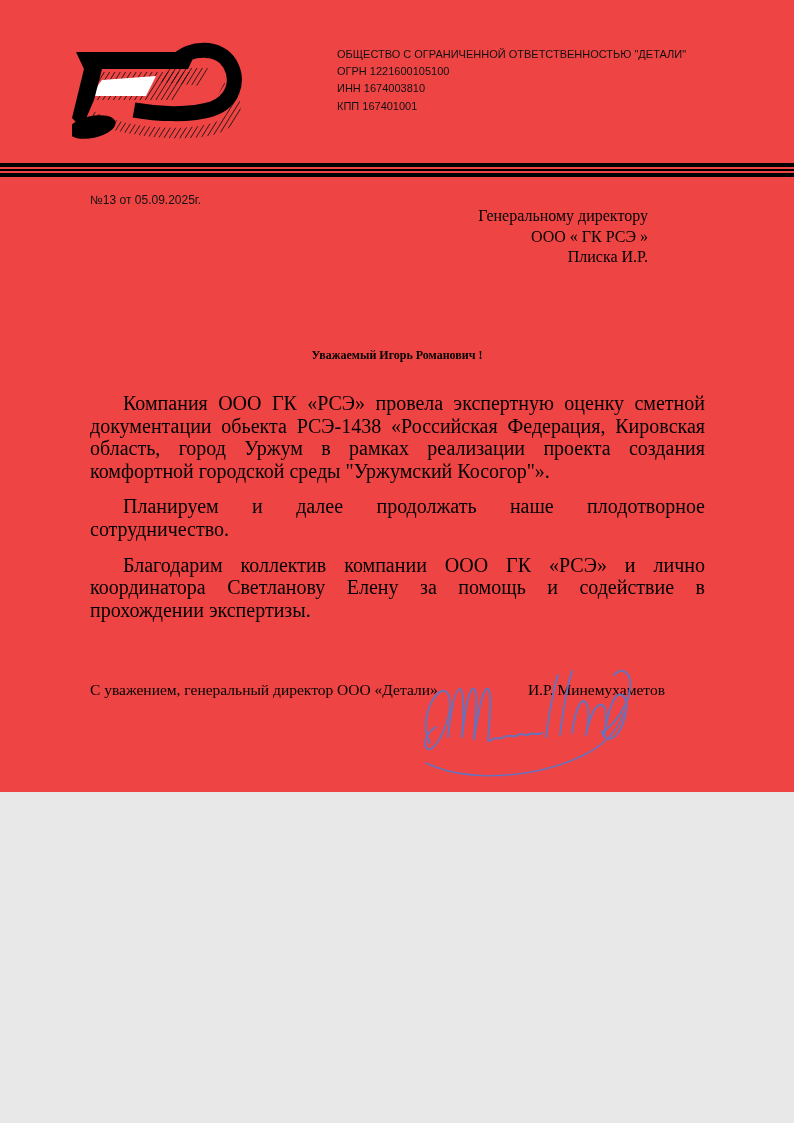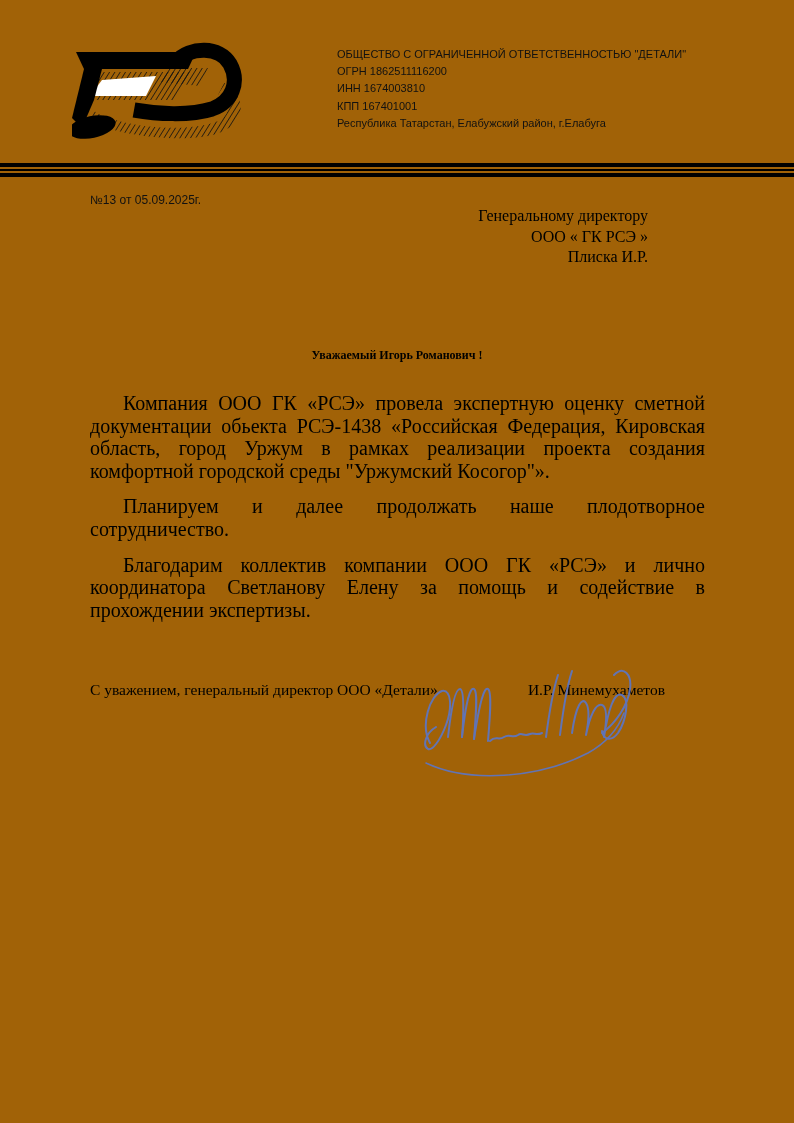--- a/index.html
+++ b/index.html
@@ -1,20 +1,20 @@
 <!DOCTYPE html>
 <html><head>
 <meta charset="utf-8">
 <style>
   html,body{margin:0;padding:0;background:#e8e8e8;}
   .page{
     position:relative;
-    width:794px;height:1123px;
+    width:794px;height:792px;
     margin:0 auto;
-    background:#a16207;
+    background:#ef4444;
     font-family:"Liberation Serif", serif;
     color:#000;
     overflow:hidden;
   }
   
   .logo-wrap{position:absolute;left:72px;top:38px;width:170px;height:105px;}
   .company-block{
     position:absolute;left:337px;top:46px;width:420px;
     font-family:"Liberation Sans", sans-serif;
     font-size:11px;line-height:17.2px;color:#111;
@@ -83,24 +83,23 @@
       <path d="M12 31 L30 31 L22 62 L10 90 L0 80 Z" fill="#000"></path>
 
       <ellipse cx="20" cy="89" rx="24" ry="11" transform="rotate(-12 20 89)" fill="#000"></ellipse>
 
       <path d="M104 24 C 118 8, 148 8, 158 26 C 168 44, 160 64, 140 71 C 118 78, 84 76, 62 72" stroke="#000" stroke-width="15" fill="none"></path>
     </svg>
   </div>
 
   <div class="company-block">
     <div>ОБЩЕСТВО С ОГРАНИЧЕННОЙ ОТВЕТСТВЕННОСТЬЮ "ДЕТАЛИ"</div>
-    <div>ОГРН 1862511116200</div>
+    <div>ОГРН 1221600105100</div>
     <div>ИНН 1674003810</div>
     <div>КПП 167401001</div>
-    <div>Республика Татарстан, Елабужский район, г.Елабуга</div>
   </div>
 
   <div class="rule">
     <div class="bar-thick"></div>
     <div class="bar-thin"></div>
     <div class="bar-thick"></div>
   </div>
 
   <div class="ref-number">№13 от 05.09.2025г.</div>
 

